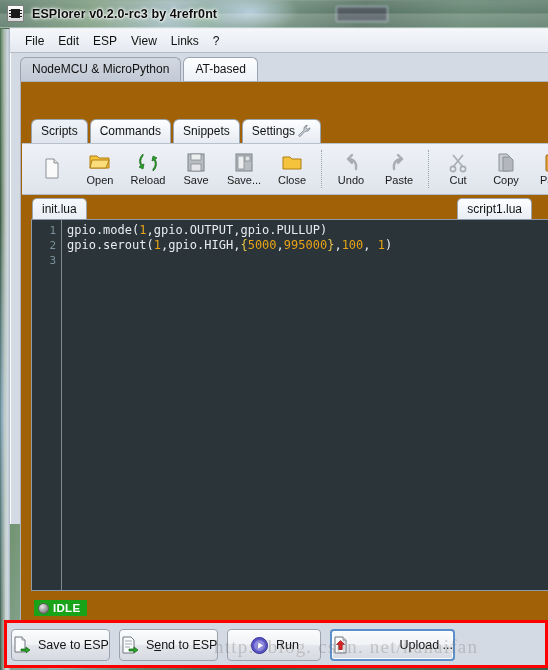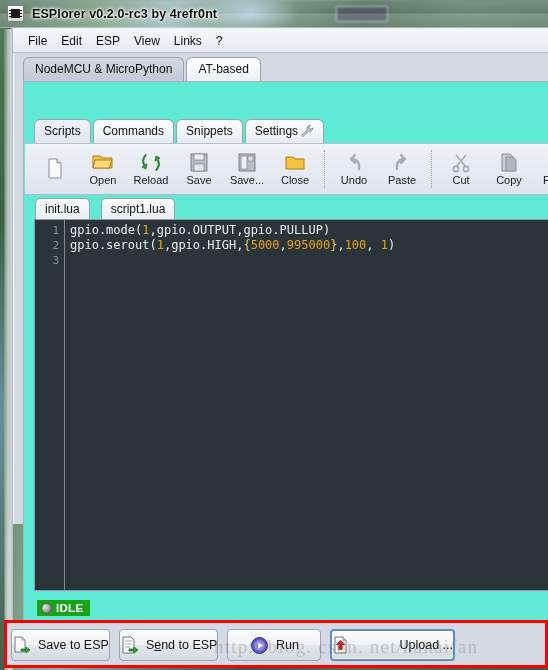--- a/index.html
+++ b/index.html
@@ -60,21 +60,21 @@
     font-size: 12.5px; color: #0c0c0c; font-weight: bold;
     text-shadow: 0 0 3px #fff, 0 0 5px #fff, 0 0 2px #fff;
     letter-spacing: .1px;
     white-space: nowrap;
   }
 
   
   #frame {
     position: absolute; left: 9px; top: 28px; width: 539px; height: 496px;
     background: #d4dae4;
-    border-left: 4px solid #7f1d1d;
+    border-left: 1px solid #7f1d1d;
     border-top: 1px solid #e9eef5;
     box-shadow: inset 1px 0 0 #fbfdff;
   }
   #frame::before {
     content:""; position:absolute; left:-9px; top:0; width:9px; height:642px;
     background: linear-gradient(90deg, rgba(255,255,255,.15), rgba(255,255,255,.55) 40%, #cfd7e2 75%, #aab6c4 100%);
   }
 
   
   #menubar {
@@ -101,21 +101,21 @@
     color: #111; white-space: nowrap; cursor: default;
   }
   .otab.sel {
     background: linear-gradient(180deg,#d2d8e1 0%,#c2cad6 100%);
     font-weight: normal;
   }
 
   
   #panel {
     position: absolute; left: 10px; top: 52px; width: 529px; height: 580px;
-    background: #5eead4;
+    background: #a16207;
     border: 1px solid #a9b2bf;
   }
 
   
   #inner-tabs {
     position: absolute; left: 10px; top: 36px; width: 510px; height: 25px;
     display: flex; align-items: flex-end; gap: 2px;
   }
   .itab {
     font-size: 12px; padding: 4px 9px 5px 9px;
@@ -143,21 +143,21 @@
   .tbtn .lbl { font-size: 11px; color: #1a1a1a; white-space: nowrap; }
   .tbtn .ico { width: 22px; height: 21px; position: relative; }
   .tbsep {
     width: 1px; height: 38px; flex: none; margin: 0 5px;
     border-left: 1px dotted #9aa3b0;
   }
 
   
   #file-tabs {
     position: absolute; left: 11px; top: 116px; width: 500px; height: 22px;
-    display: flex; align-items: flex-end; gap: 11px;
+    display: flex; align-items: flex-end; gap: 1px; justify-content: space-between;
   }
   .ftab {
     font-size: 12px; padding: 3px 9px 4px 9px;
     border: 1px solid #9aa3b0; border-bottom: none;
     border-radius: 5px 5px 0 0;
     background: linear-gradient(180deg,#fdfeff,#e8edf4);
     color: #111; white-space: nowrap; cursor: default;
   }
   .ftab.sel { background: linear-gradient(180deg,#f6f9fc,#e9eef5); }
 

